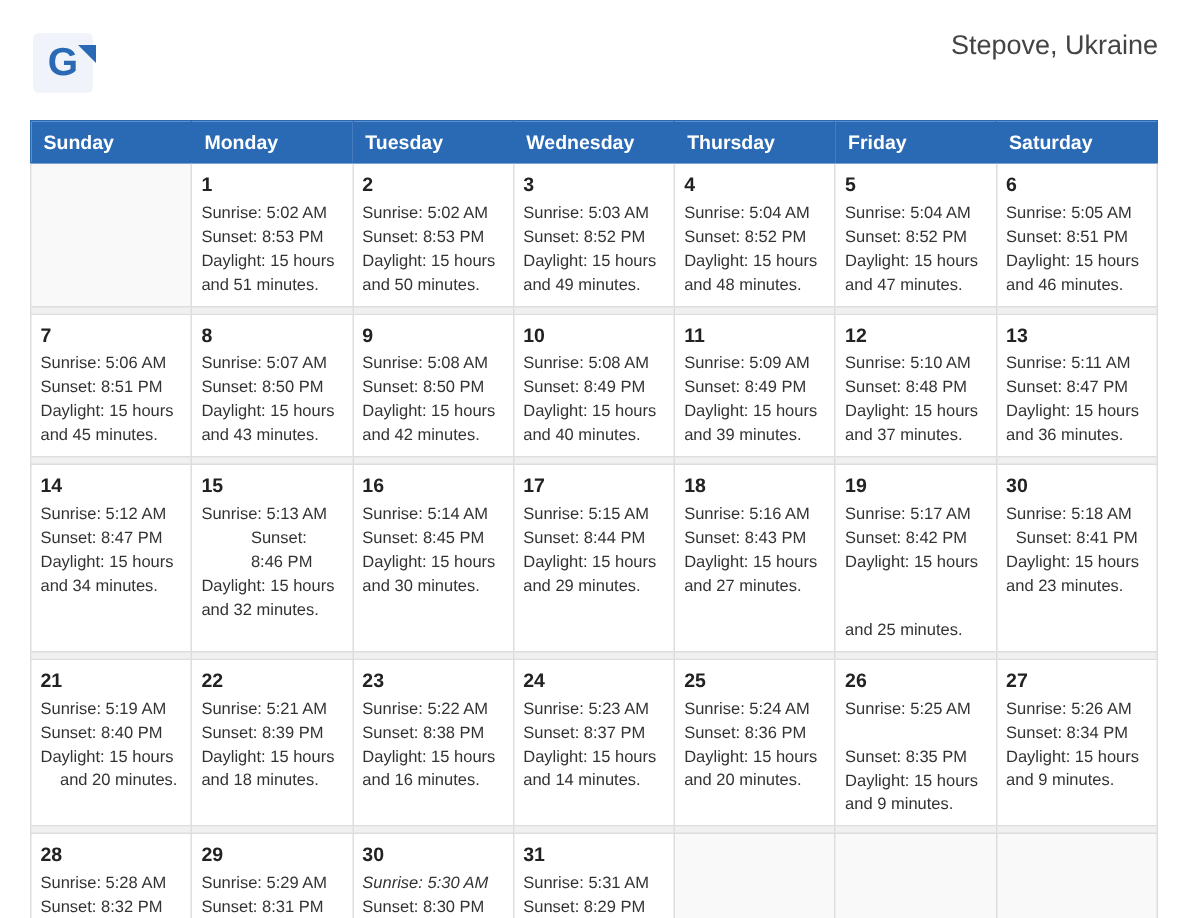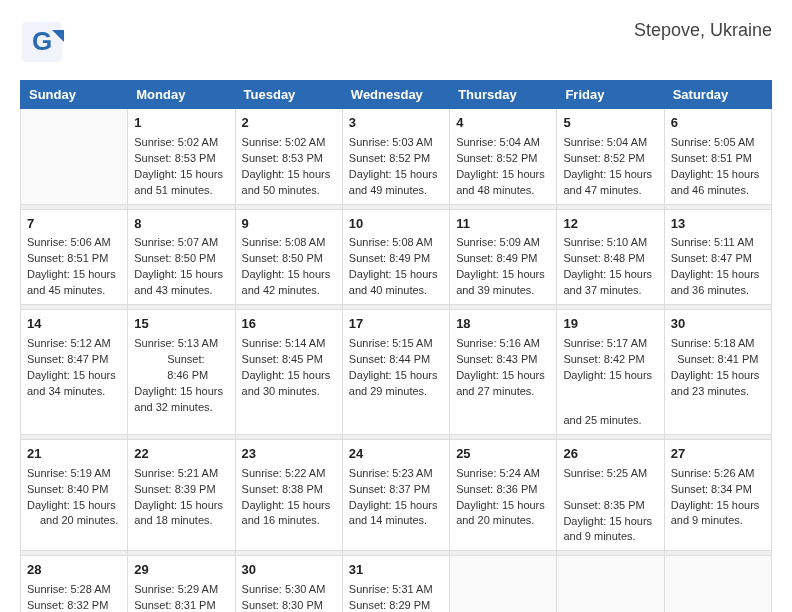--- a/index.html
+++ b/index.html
@@ -340,21 +340,21 @@
         </td>
         <td>
           <span class="day-number">29</span>
           <span style="display: block;">Sunrise: 5:29 AM</span>
           <span style="display: block;">Sunset: 8:31 PM</span>
           <span style="display: block;">Daylight: 15 hours</span>
           <span style="display: block;">and 2 minutes.</span>
         </td>
         <td>
           <span class="day-number">30</span>
-          <span style="display: block;">Sunrise: 5:30 AM</span>
+          <span style="display: block; font-style: italic;">Sunrise: 5:30 AM</span>
           <span style="display: block;">Sunset: 8:30 PM</span>
           <span style="display: block;">Daylight: 14 hours</span>
           <span style="display: block;">and 59 minutes.</span>
         </td>
         <td>
           <span class="day-number">31</span>
           <span style="display: block;">Sunrise: 5:31 AM</span>
           <span style="display: block;">Sunset: 8:29 PM</span>
           <span style="display: block;">Daylight: 14 hours</span>
           <span style="display: block;">and 57 minutes.</span>

